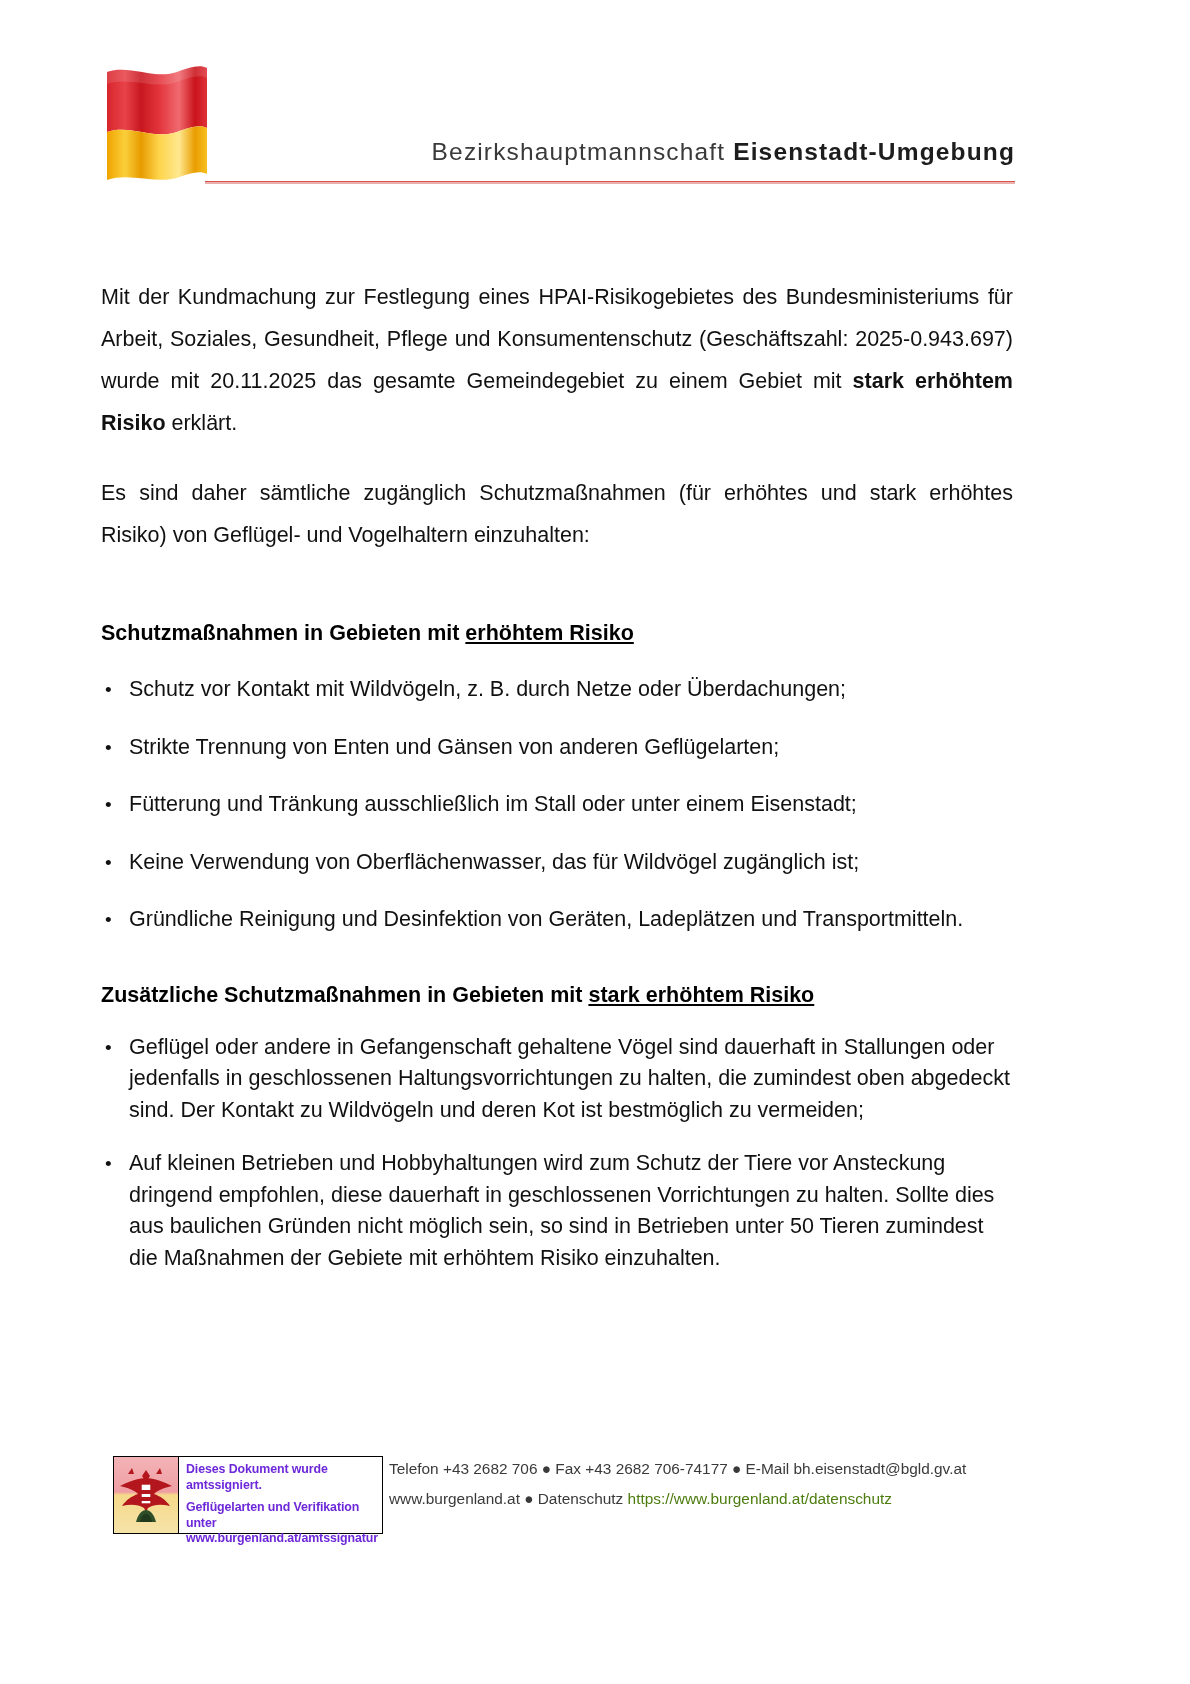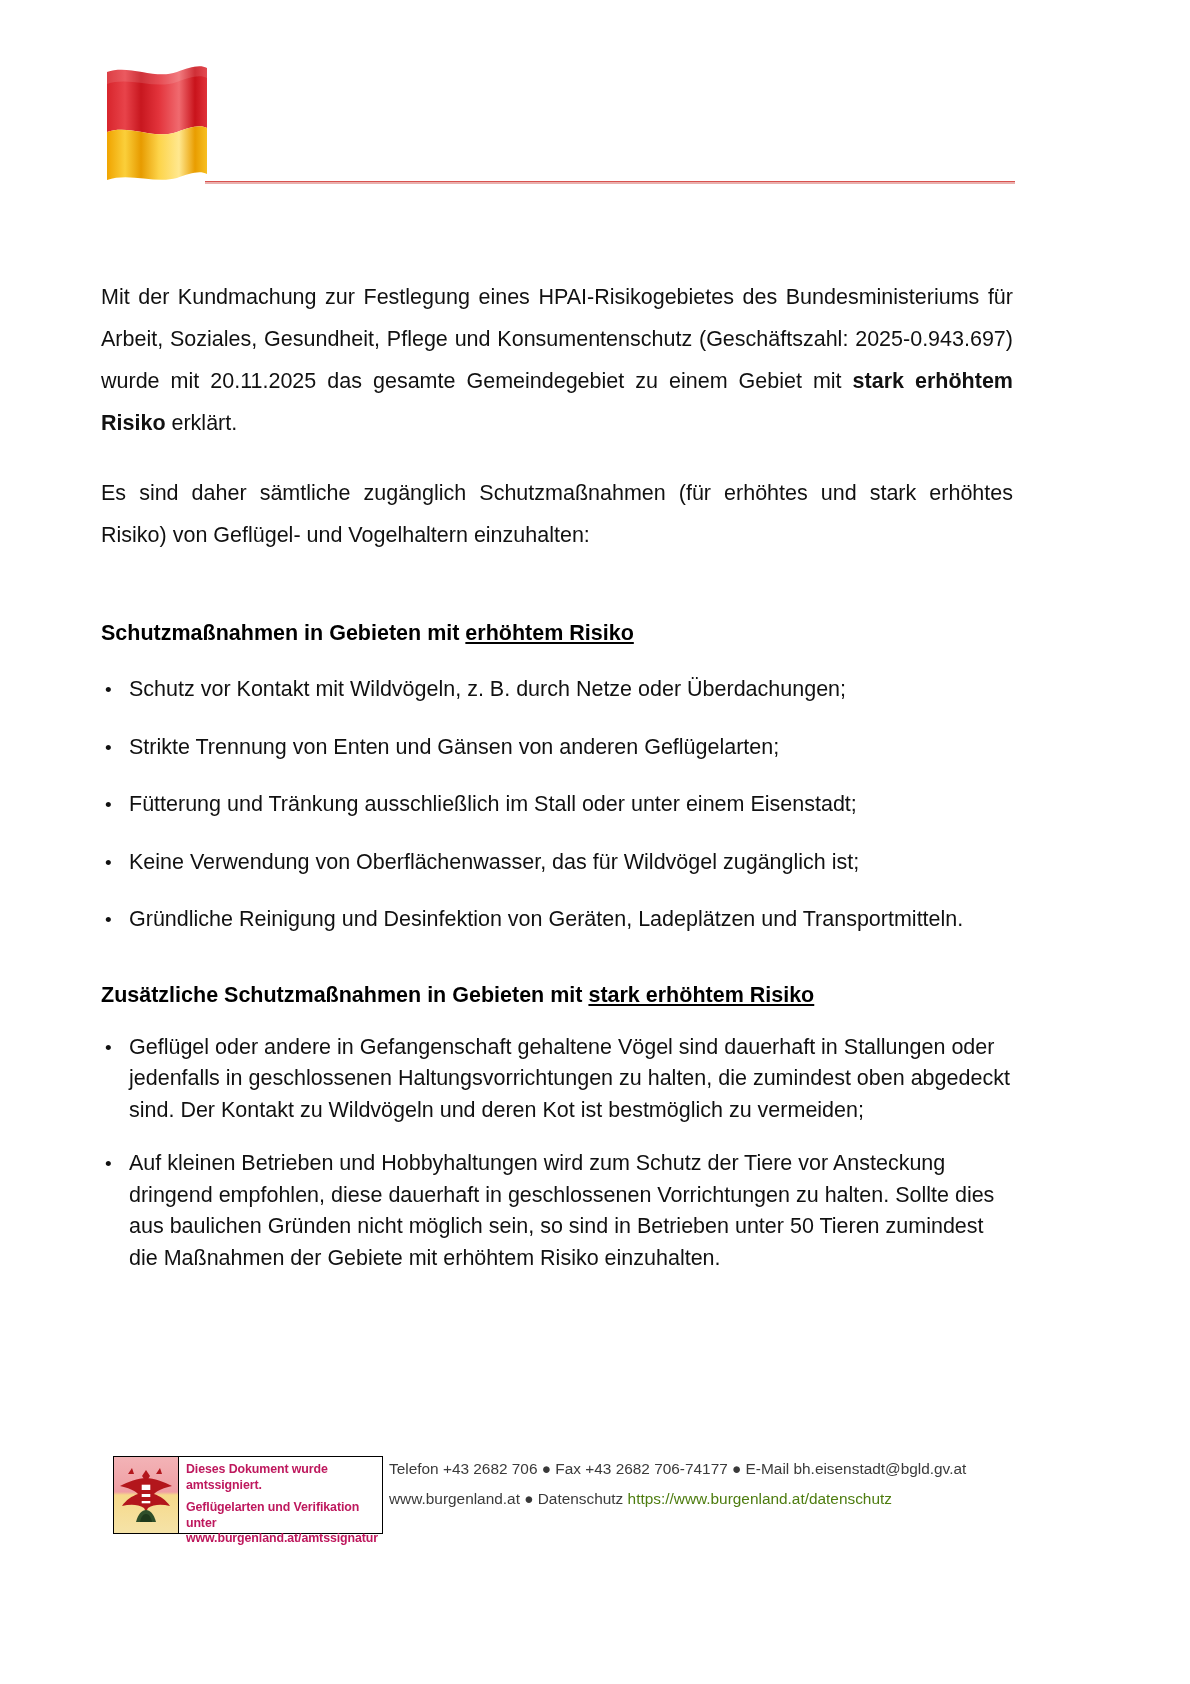--- a/index.html
+++ b/index.html
@@ -147,21 +147,21 @@
     background: linear-gradient(to bottom, #f3b3b6 0%, #ef9fa4 46%, #f6d98a 50%, #f5e3a8 100%);
   }
   .sig-emblem svg { position:absolute; left:50%; top:50%; transform:translate(-50%,-50%); }
   .sig-text {
     flex: 1;
     padding: 5px 4px 4px 7px;
     box-sizing: border-box;
     font-size: 12.4px;
     line-height: 15.5px;
     font-weight: bold;
-    color: #be185d;
+    color: #6d28d9;
     letter-spacing: -0.1px;
   }
   .sig-text .l1 { margin-bottom: 7px; }
 
   .footer-contact {
     position: absolute;
     left: 389px;
     top: 6px;
     width: 640px;
   }
@@ -204,20 +204,23 @@
             <stop offset="88%" stop-color="#e99d00"></stop>
             <stop offset="100%" stop-color="#f7bf20"></stop>
           </linearGradient>
         </defs>
         <path d="M6,10 C28,2 54,18 76,10 C88,6 98,2 106,6 L106,66 C98,62 88,66 76,70 C54,78 28,62 6,70 Z" fill="url(#redg)"></path>
         <path d="M6,70 C28,62 54,78 76,70 C88,66 98,62 106,66 L106,112 C98,108 88,112 76,116 C54,122 28,110 6,118 Z" fill="url(#yelg)"></path>
         <path d="M6,10 C28,2 54,18 76,10 C88,6 98,2 106,6 L106,16 C98,12 88,16 76,20 C54,28 28,14 6,22 Z" fill="#ffffff" opacity="0.12"></path>
       </svg>
     </div>
 
+    <div class="header-title">
+      <span>Bezirkshauptmannschaft </span><span class="strong">Eisenstadt-Umgebung</span>
+    </div>
 
     <div class="header-rule"></div>
   </div>
 
   <div class="content">
 
     <p class="para"><span>Mit der Kundmachung zur Festlegung eines HPAI-Risikogebietes des Bundesministeriums für Arbeit, Soziales, Gesundheit, Pflege und Konsumentenschutz (Geschäftszahl: 2025-0.943.697) wurde mit 20.11.2025 das gesamte Gemeindegebiet zu einem Gebiet mit </span><b>stark erhöhtem Risiko</b><span> erklärt.</span></p>
 
     <div class="gap-a"></div>
 

